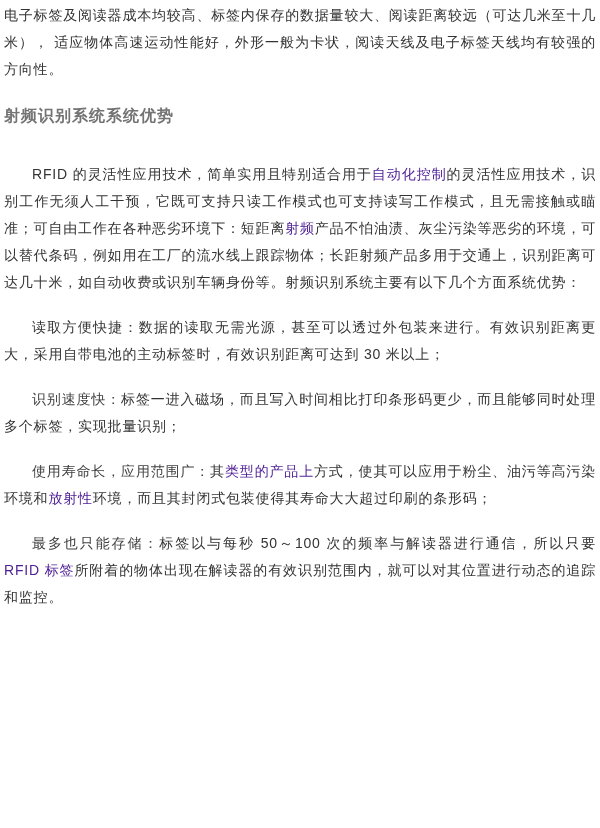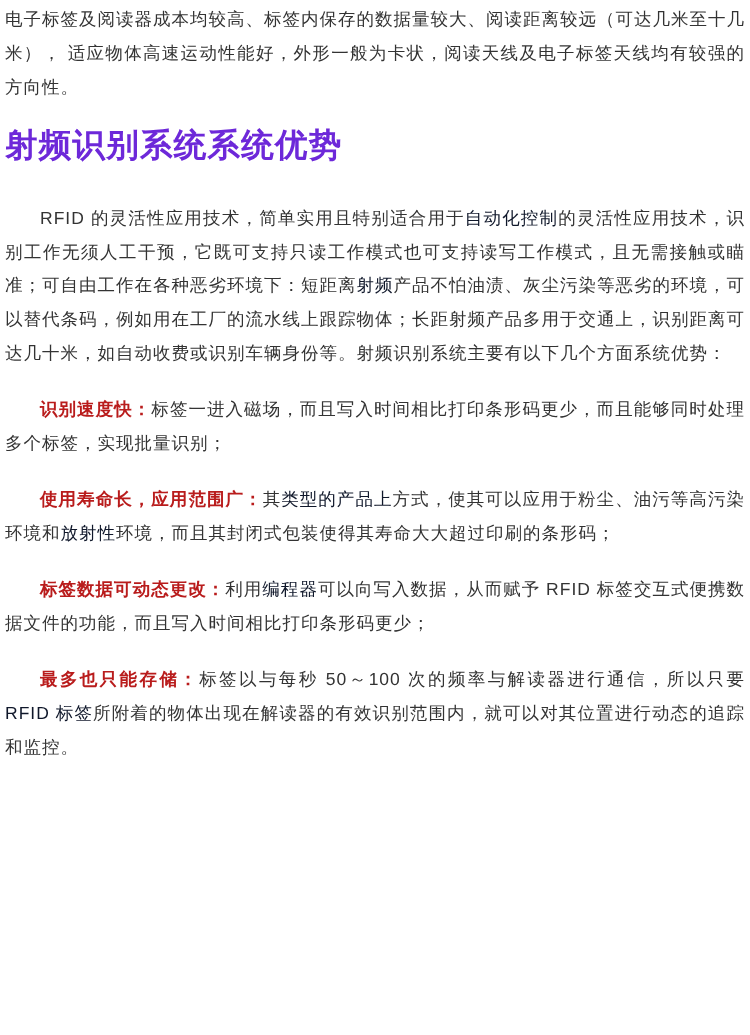--- a/index.html
+++ b/index.html
@@ -13,40 +13,40 @@
     color: #333333;
     font-size: 14px;
     line-height: 27px;
     letter-spacing: 0.8px;
     text-align: justify;
     overflow: hidden;
   }
   .para { margin: 0 0 18px 0; text-indent: 2em; }
   #intro-section .para { text-indent: 0; }
   .heading {
-    font-size: 26px;
+    font-size: 16px;
     line-height: 30px;
     font-weight: bold;
-    color: #6d28d9;
+    color: #737373;
     letter-spacing: 1px;
     margin: 0 0 30px 0;
     text-align: left;
     text-indent: 0;
   }
-  a.lnk { color: #0f172a; text-decoration: none; cursor: pointer; }
-  b.lead { font-weight: bold; color: #b91c1c; }
+  a.lnk { color: #4c1d95; text-decoration: none; cursor: pointer; }
+  b.lead { font-weight: normal; color: #404040; }
 </style>
 </head>
 <body>
 
 <div class="page">
   <div id="intro-section">
       <p class="para"><span>电子标签及阅读器成本均较高、标签内保存的数据量较大、阅读距离较远（可达几米至十几米）， 适应物体高速运动性能好，外形一般为卡状，阅读天线及电子标签天线均有较强的方向性。</span></p>
     </div>
   <h2 class="heading">射频识别系统系统优势</h2>
   <div id="advantages-section">
       <p class="para"><span>RFID 的灵活性应用技术，简单实用且特别适合用于</span><a class="lnk">自动化控制</a><span>的灵活性应用技术，识别工作无须人工干预，它既可支持只读工作模式也可支持读写工作模式，且无需接触或瞄准；可自由工作在各种恶劣环境下：短距离</span><a class="lnk">射频</a><span>产品不怕油渍、灰尘污染等恶劣的环境，可以替代条码，例如用在工厂的流水线上跟踪物体；长距射频产品多用于交通上，识别距离可达几十米，如自动收费或识别车辆身份等。射频识别系统主要有以下几个方面系统优势：</span></p>
+      <p class="para"><span>读取方便快捷：数据的读取无需光源，甚至可以透过外包装来进行。有效识别距离更大，采用自带电池的主动标签时，有效识别距离可达到 30 米以上；</span></p>
       <p class="para"><b class="lead">识别速度快：</b><span>标签一进入磁场，而且写入时间相比打印条形码更少，而且能够同时处理多个标签，实现批量识别；</span></p>
       <p class="para"><b class="lead">使用寿命长，应用范围广：</b><span>其</span><a class="lnk">类型的产品上</a><span>方式，使其可以应用于粉尘、油污等高污染环境和</span><a class="lnk">放射性</a><span>环境，而且其封闭式包装使得其寿命大大超过印刷的条形码；</span></p>
-      <p class="para"><b class="lead">标签数据可动态更改：</b><span>利用</span><a class="lnk">编程器</a><span>可以向写入数据，从而赋予 RFID 标签交互式便携数据文件的功能，而且写入时间相比打印条形码更少；</span></p>
       <p class="para"><b class="lead">最多也只能存储：</b><span>标签以与每秒 50～100 次的频率与解读器进行通信，所以只要 </span><a class="lnk">RFID 标签</a><span>所附着的物体出现在解读器的有效识别范围内，就可以对其位置进行动态的追踪和监控。</span></p>
     </div>
 </div>
 
 </body></html>

